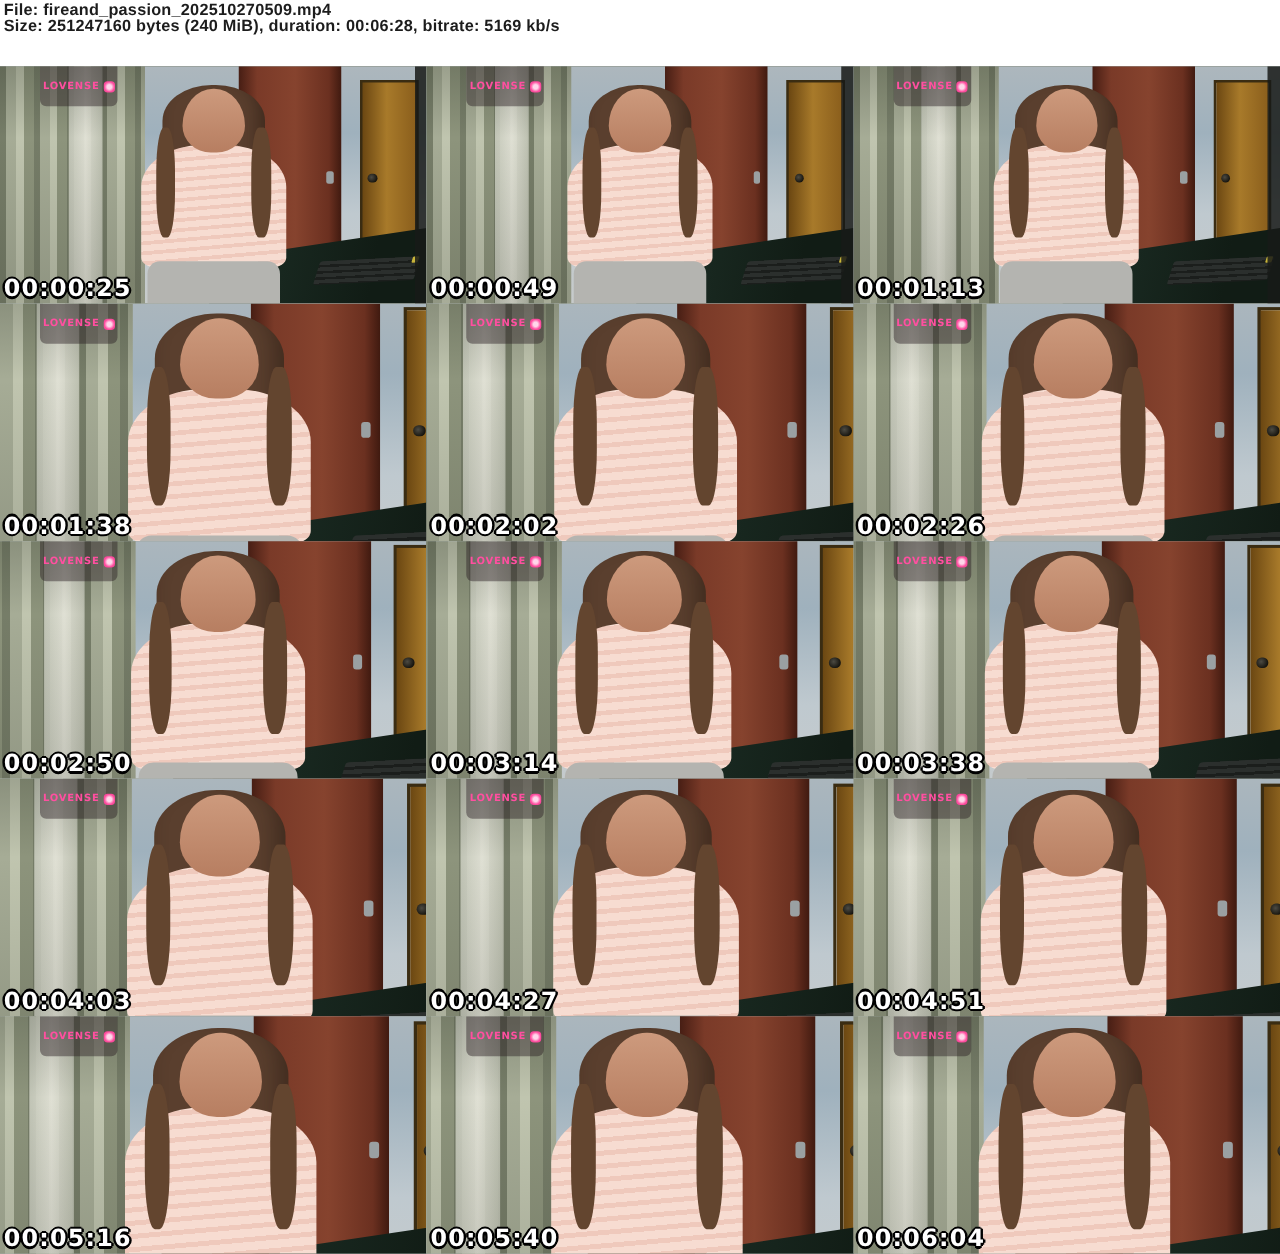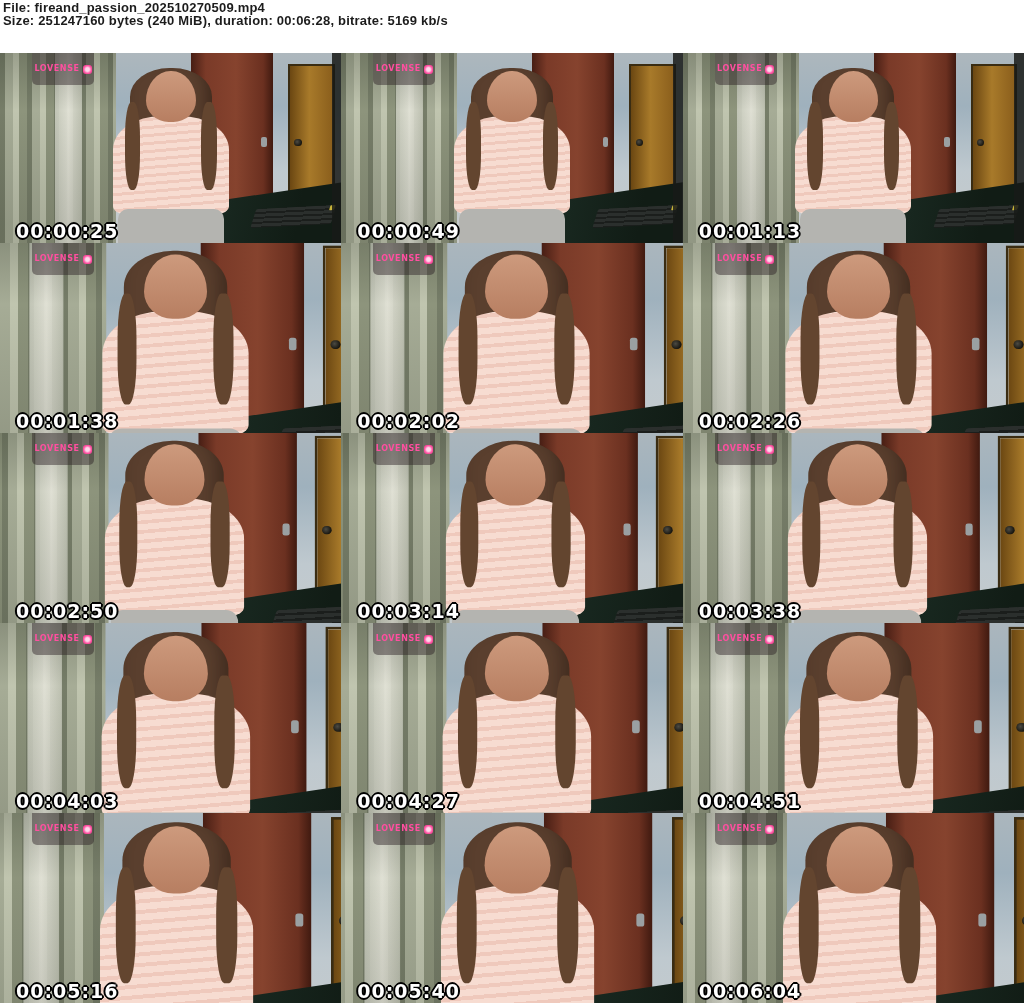--- a/index.html
+++ b/index.html
@@ -70,21 +70,21 @@
   
   .watermark{position:absolute;left:6px;top:0;width:62px;height:32px;
     background:rgba(42,31,36,0.45);border-radius:0 0 5px 5px;
     display:flex;flex-direction:row;align-items:center;justify-content:center;gap:3px;margin-left:26px;}
   .wm-text{color:#ff4fa0;font-size:8px;line-height:8px;font-weight:bold;
     letter-spacing:0.6px;font-family:"DejaVu Sans",sans-serif;}
   .wm-icon{width:9px;height:9px;border-radius:3px;
     background:radial-gradient(circle,#ffd6ea 28%,#ff4fa0 62%,#e23b8c);}
   
   .timestamp{
-    position:absolute;left:16px;bottom:2px;color:#fff;
+    position:absolute;left:3px;bottom:2px;color:#fff;
     font-family:"DejaVu Sans",sans-serif;font-weight:bold;font-size:19px;line-height:19px;
     letter-spacing:1px;
     text-shadow:-2px 0 #000,2px 0 #000,0 -2px #000,0 2px #000,
                 -1px -1px #000,1px -1px #000,-1px 1px #000,1px 1px #000;
   }
 </style>
 </head>
 <body>
 
 <header class="file-header">

